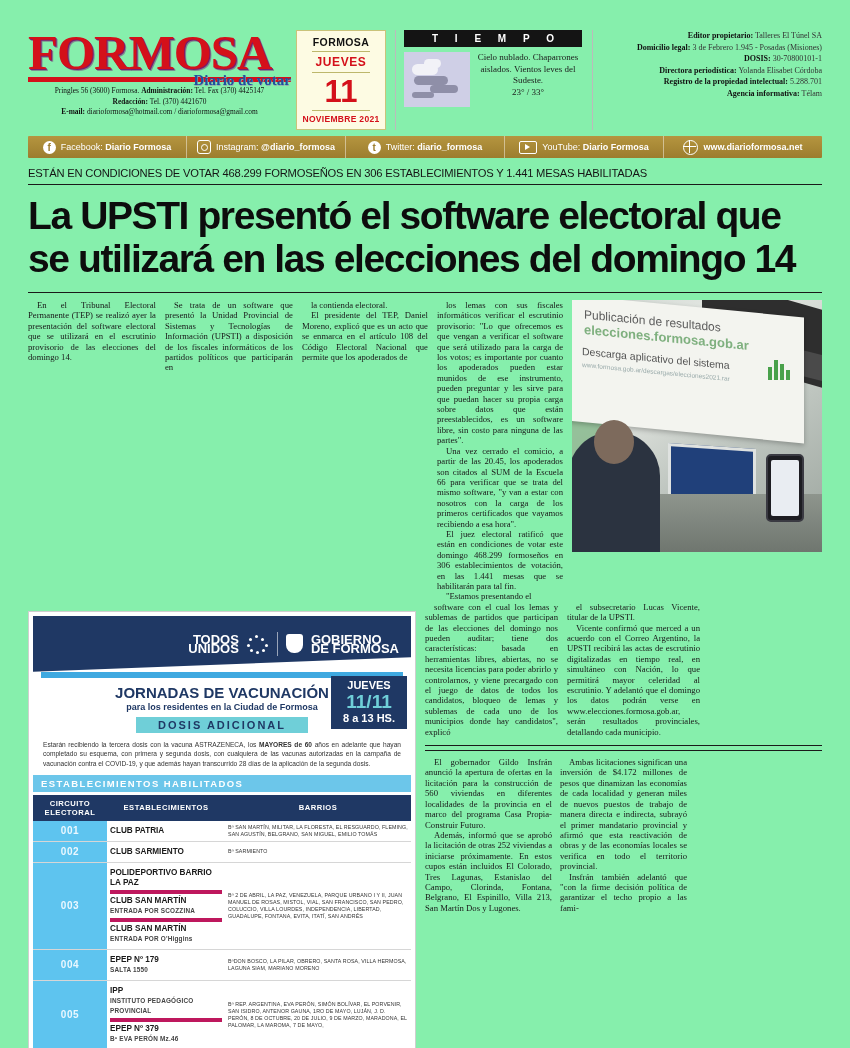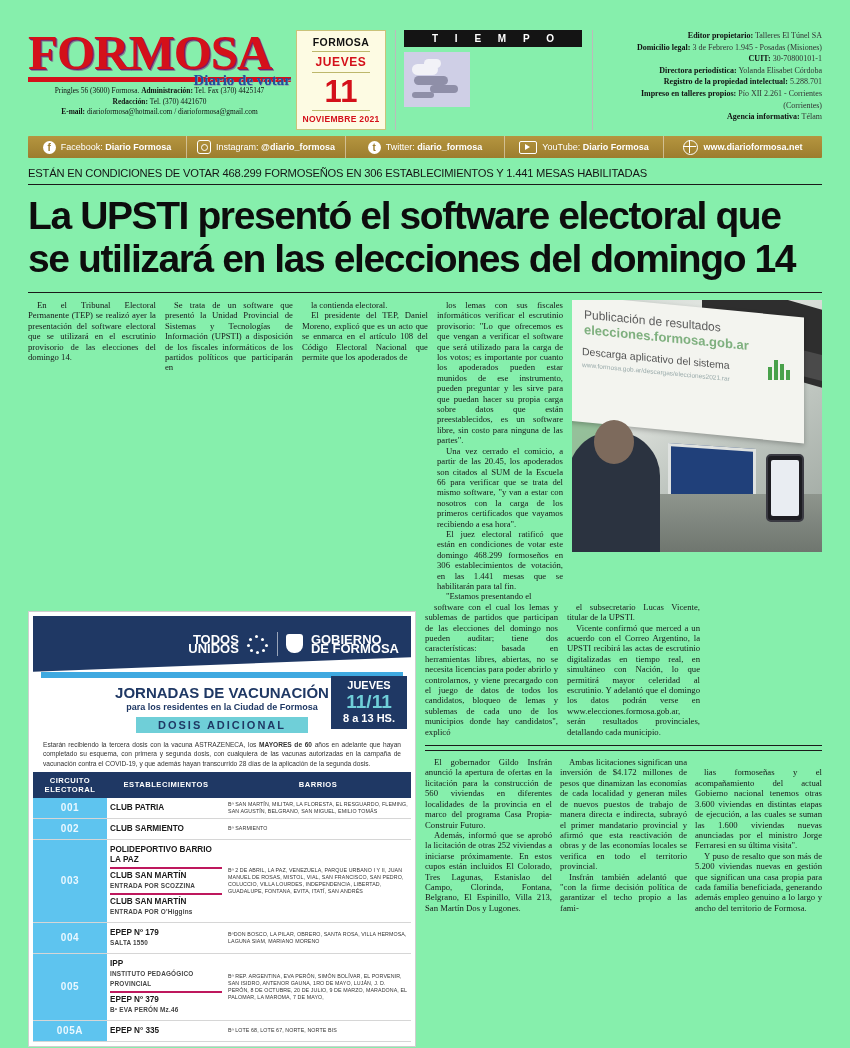--- a/index.html
+++ b/index.html
@@ -140,21 +140,21 @@
 
   table.tbl{width:100%;border-collapse:collapse;margin-top:3px;font-family:"Liberation Sans",sans-serif;}
   table.tbl th{background:#1f3864;color:#fff;font-size:7.6px;font-weight:bold;padding:4px 3px;letter-spacing:.5px;}
   table.tbl th:nth-child(1){width:68px;}
   table.tbl th:nth-child(2){width:112px;}
   table.tbl td{vertical-align:middle;padding:3px 3px;border-bottom:1px solid #d6d6d6;}
   td.circ{background:#5ec4ef;color:#eaf8ff;font-size:10px;font-weight:bold;text-align:center;letter-spacing:.6px;}
   td.est{font-size:8.2px;font-weight:bold;color:#1a1a1a;line-height:10px;}
   td.est .sub{font-size:6.4px;font-weight:bold;color:#444;letter-spacing:.2px;}
   td.est .item{padding:2px 0;}
-  td.est .item + .item{border-top:2px solid #be185d;}
+  td.est .item + .item{border-top:4px solid #be185d;}
   td.bar{font-size:5.3px;line-height:7px;color:#333;letter-spacing:.1px;}
 
   
   .head2{font-family:"Liberation Sans",sans-serif;font-weight:bold;font-size:23px;line-height:26px;
      letter-spacing:-.7px;color:#0d0d0d;margin-top:10px;}
   .rule-h2{height:1px;background:#1a1a1a;margin-top:4px;}
 </style>
 </head>
 <body>
 
@@ -186,30 +186,33 @@
     <div class="mast-weather">
       <div class="wx-title">T I E M P O</div>
       <div class="wx-body">
         <div class="wx-ico">
           <i class="cl c1"></i>
             <i class="cl c2"></i>
           <i class="dk d1"></i>
             <i class="dk d2"></i>
             <i class="dk d3"></i>
         </div>
+        <div class="wx-txt">
+          <div>Cielo nublado. Chaparrones aislados. Vientos leves del Sudeste.</div>
+          <div>23° / 33°</div>
+        </div>
       </div>
     </div>
 
     <div class="mast-pub">
       <div><b>Editor propietario:</b><span> Talleres El Túnel SA</span></div>
       <div><b>Domicilio legal:</b><span> 3 de Febrero 1.945 - Posadas (Misiones)</span></div>
-      <div><b>CUIT:</b><span> 30-70800101-1</span></div>
+      <div><b>DOSIS:</b><span> 30-70800101-1</span></div>
       <div><b>Directora periodística:</b><span> Yolanda Elisabet Córdoba</span></div>
       <div><b>Registro de la propiedad intelectual:</b><span> 5.288.701</span></div>
-      <div><b>Impreso en talleres propios:</b><span> Pío XII 2.261 - Corrientes (Corrientes)</span></div>
       <div><b>Agencia informativa:</b><span> Télam</span></div>
     </div>
   </div>
 
   <div class="social">
     <div class="soc">
       <span class="gl">f</span>
       <span><span>Facebook: </span><b>Diario Formosa</b></span>
     </div>
     <div class="soc">
@@ -318,20 +321,21 @@
           <div class="w3">8 a 13 HS.</div>
         </div>
         <div class="ad-j1">JORNADAS DE VACUNACIÓN</div>
         <div class="ad-j2">para los residentes en la Ciudad de Formosa</div>
         <div class="ad-dosis">DOSIS ADICIONAL</div>
         <div class="ad-note">
           <span>Estarán recibiendo la tercera dosis con la vacuna ASTRAZENECA, los </span><b>MAYORES de 60</b><span> años en adelante que hayan completado su esquema, con primera y segunda dosis, con cualquiera de las vacunas autorizadas en la campaña de vacunación contra el COVID-19, y que además hayan transcurrido 28 días de la aplicación de la segunda dosis.</span>
         </div>
       </div>
 
+      <div class="ad-estab">ESTABLECIMIENTOS HABILITADOS</div>
 
       <table class="tbl">
         <thead>
           <tr>
             <th>CIRCUITO ELECTORAL</th>
             <th>ESTABLECIMIENTOS</th>
             <th>BARRIOS</th>
           </tr>
         </thead>
         <tbody>
@@ -403,20 +407,18 @@
       <div class="cols" style="margin-top:6px;gap:8px;align-items:flex-end;">
         <div class="col" style="width:127px;">
           <p>El gobernador Gildo Insfrán anunció la apertura de ofertas en la licitación para la construcción de 560 viviendas en diferentes localidades de la provincia en el marco del programa Casa Propia- Construir Futuro.</p>
           <p>Además, informó que se aprobó la licitación de otras 252 viviendas a iniciarse próximamente. En estos cupos están incluidos El Colorado, Tres Lagunas, Estanislao del Campo, Clorinda, Fontana, Belgrano, El Espinillo, Villa 213, San Martín Dos y Lugones.</p>
         </div>
         <div class="col" style="width:127px;">
           <p>Ambas licitaciones significan una inversión de $4.172 millones de pesos que dinamizan las economías de cada localidad y generan miles de nuevos puestos de trabajo de manera directa e indirecta, subrayó el primer mandatario provincial y afirmó que esta reactivación de obras y de las economías locales se verifica en todo el territorio provincial.</p>
           <p>Insfrán también adelantó que "con la firme decisión política de garantizar el techo propio a las fami-</p>
         </div>
         <div class="col" style="width:127px;">
-          <p>lias formoseñas y el acompañamiento del actual Gobierno nacional tenemos otras 3.600 viviendas en distintas etapas de ejecución, a las cuales se suman las 1.600 viviendas nuevas anunciadas por el ministro Jorge Ferraresi en su última visita".</p>
-          <p>Y puso de resalto que son más de 5.200 viviendas nuevas en gestión que significan una casa propia para cada familia beneficiada, generando además empleo genuino a lo largo y ancho del territorio de Formosa.</p>
         </div>
       </div>
     </div>
   </div>
 
 </div>
 
 </body></html>

